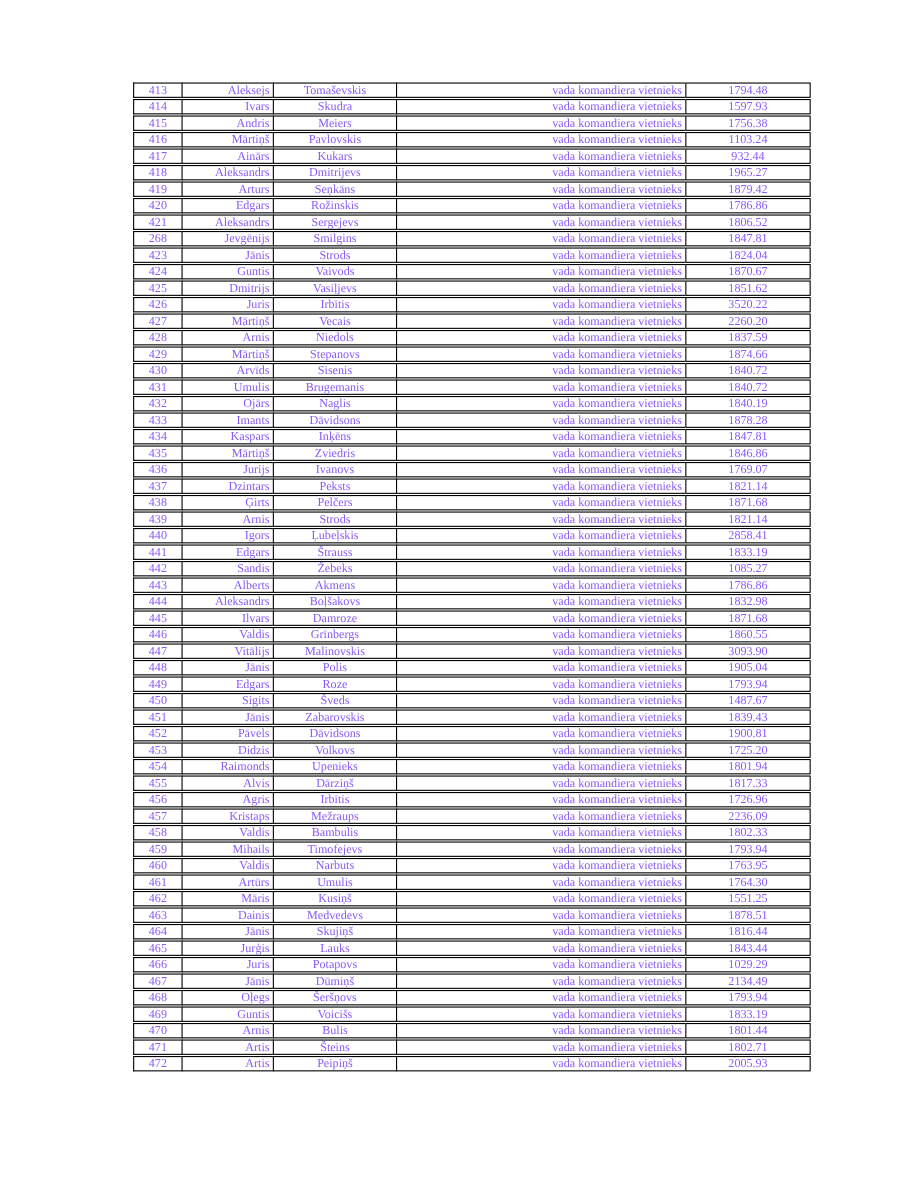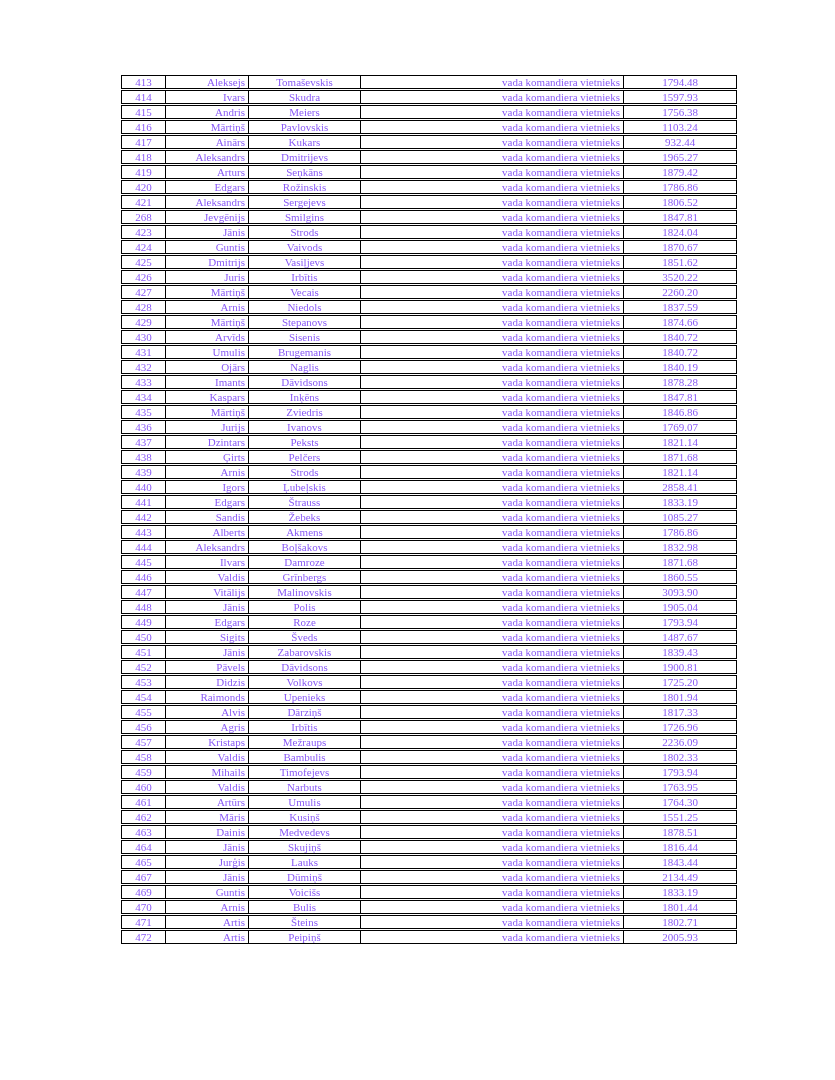--- a/index.html
+++ b/index.html
@@ -477,29 +477,43 @@
   </tr>
 
   <tr>
     <td class="c-num">465</td>
     <td class="c-first">Jurģis</td>
     <td class="c-last">Lauks</td>
     <td class="c-role">vada komandiera vietnieks</td>
     <td class="c-amount">1843.44</td>
   </tr>
 
+  <tr>
+    <td class="c-num">466</td>
+    <td class="c-first">Juris</td>
+    <td class="c-last">Potapovs</td>
+    <td class="c-role">vada komandiera vietnieks</td>
+    <td class="c-amount">1029.29</td>
+  </tr>
 
   <tr>
     <td class="c-num">467</td>
     <td class="c-first">Jānis</td>
     <td class="c-last">Dūmiņš</td>
     <td class="c-role">vada komandiera vietnieks</td>
     <td class="c-amount">2134.49</td>
   </tr>
 
+  <tr>
+    <td class="c-num">468</td>
+    <td class="c-first">Oļegs</td>
+    <td class="c-last">Šeršņovs</td>
+    <td class="c-role">vada komandiera vietnieks</td>
+    <td class="c-amount">1793.94</td>
+  </tr>
 
   <tr>
     <td class="c-num">469</td>
     <td class="c-first">Guntis</td>
     <td class="c-last">Voicišs</td>
     <td class="c-role">vada komandiera vietnieks</td>
     <td class="c-amount">1833.19</td>
   </tr>
 
   <tr>

